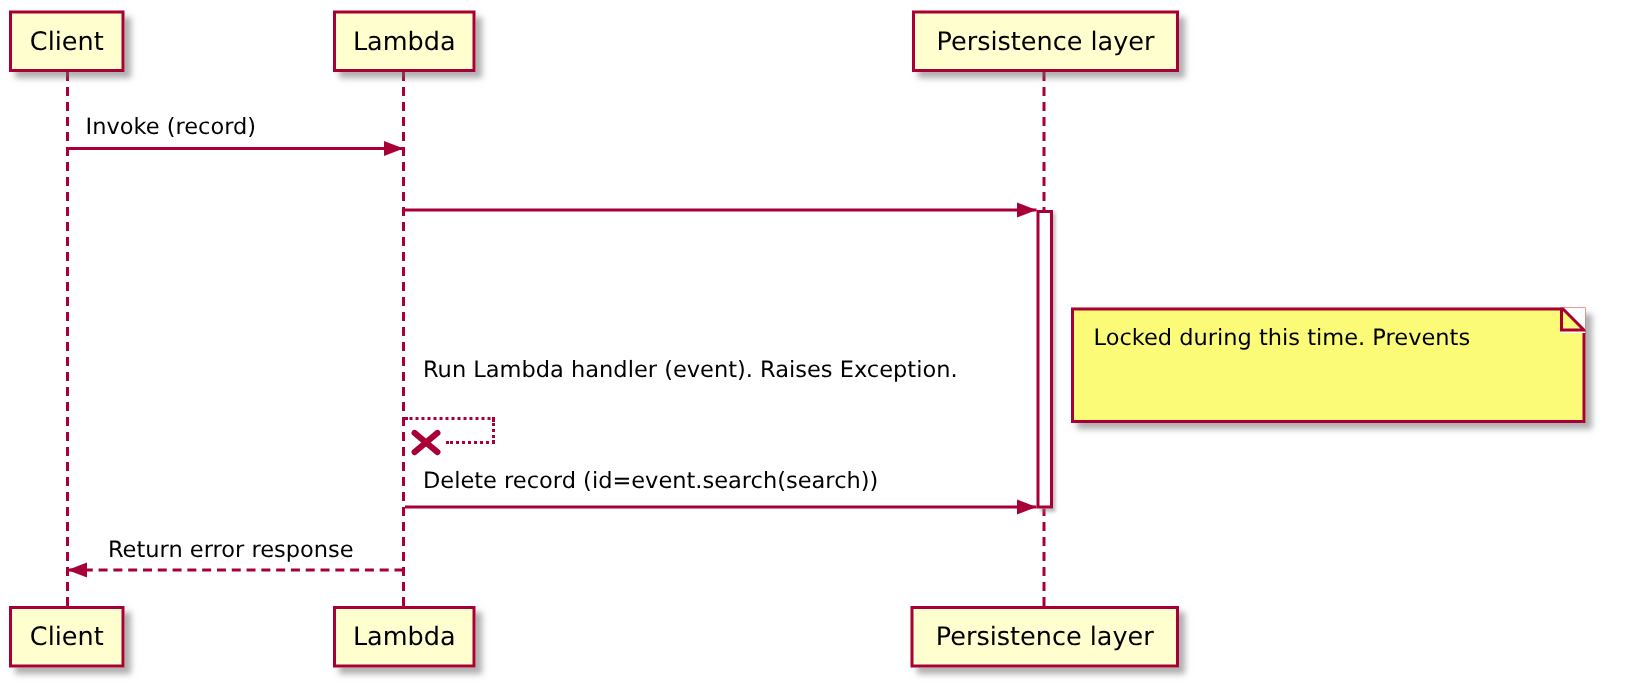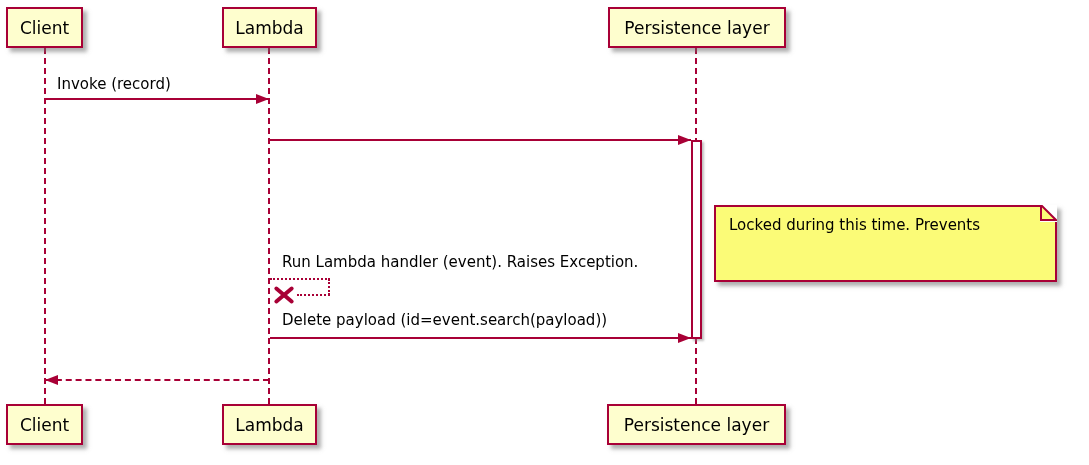--- a/index.html
+++ b/index.html
@@ -57,21 +57,21 @@
     border-top:5px solid transparent; border-bottom:5px solid transparent; }
 
   .lbl-m1 { left:57px;  top:75px;  }
   .lin-m1 { left:45px;  top:98px;  width:224px; }
   .hed-m1 { left:256px; top:94px;  }
 
   .lbl-m2 { left:282px; top:116px; }
   .lin-m2 { left:270px; top:139px; width:421px; }
   .hed-m2 { left:678px; top:135px; }
 
-  .lbl-m3 { left:282px; top:253px; }
+  .lbl-m3 { left:282px; top:237px; }
   .m3-top    { left:270px; top:278px; width:60px; }
   .m3-right  { left:328px; top:279px; height:16px; }
   .m3-bottom { left:297px; top:294px; width:33px; }
 
   .lbl-m4 { left:282px; top:311px; }
   .lin-m4 { left:270px; top:337px; width:421px; }
   .hed-m4 { left:678px; top:333px; }
 
   .lbl-m5 { left:72px;  top:357px; }
   .lin-m5 { left:46px;  top:379px; width:223px; }
@@ -134,24 +134,25 @@
     </svg>
     <div class="note-line">Locked during this time. Prevents</div>
   </div>
 
   <div class="msg-label lbl-m3">Run Lambda handler (event). Raises Exception.</div>
   <div class="msg-line dotted m3-top"></div>
   <div class="vseg m3-right"></div>
   <div class="msg-line dotted m3-bottom"></div>
   <div class="x-icon"></div>
 
-  <div class="msg-label lbl-m4">Delete payload (id=event.search(payload))</div>
+  <div class="msg-label lbl-m4">Delete record (id=event.search(search))</div>
   <div class="msg-line lin-m4"></div>
   <div class="head-right hed-m4"></div>
 
+  <div class="msg-label lbl-m5">Return error response</div>
   <div class="msg-line dashed lin-m5"></div>
   <div class="head-left hed-m5"></div>
 
   <div class="participant p-client-bot">
     <span>Client</span>
   </div>
   <div class="participant p-lambda-bot">
     <span>Lambda</span>
   </div>
   <div class="participant p-pers-bot">

